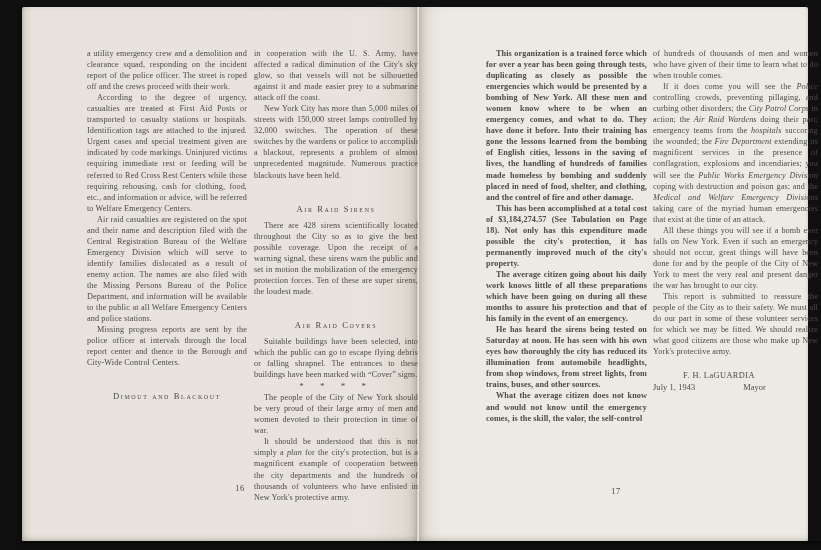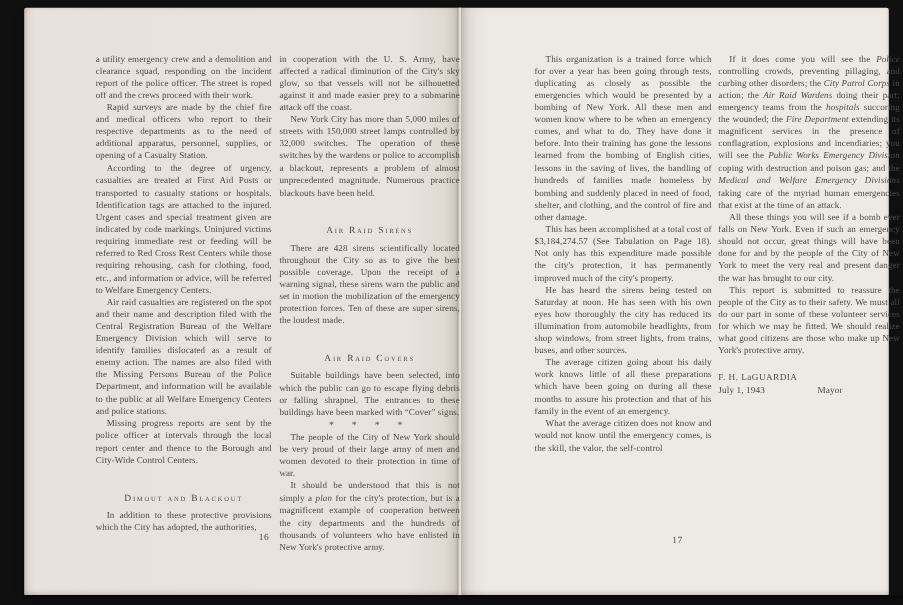--- a/index.html
+++ b/index.html
@@ -30,81 +30,80 @@
     background:linear-gradient(90deg,rgba(120,108,92,.35),#f6f3ed 55%,rgba(120,108,92,.30));
   }
   .col{
     position:absolute;top:41px;
     font-size:8.2px;line-height:11.05px;color:#4b4a44;
     text-align:justify;
     letter-spacing:.1px;
   }
   .col-l1{left:65px;width:160px;}
   .col-l2{left:232px;width:164px;}
-  .col-r1{left:464px;width:161px;}
+  .col-r1{left:464px;width:161px;font-weight:bold;}
   .col-r2{left:631px;width:165px;}
   .blk{margin:0;}
   .blk.p{text-indent:10px;}
   .blk.p0{text-indent:0;}
   .blk.h{
     text-align:center;text-indent:0;
     font-variant:small-caps;letter-spacing:1.6px;
     font-size:8.6px;margin:23px 0 5px;
   }
   .blk.stars{
     text-align:center;text-indent:0;letter-spacing:7px;
     font-size:9px;line-height:9px;margin:2px 0 1px;
   }
   .sig{margin-top:13px;font-size:8.4px;}
-  .sig-name{text-align:left;padding-right:33px;letter-spacing:.4px;}
+  .sig-name{text-align:center;padding-right:33px;letter-spacing:.4px;}
   .sig-row{display:flex;justify-content:space-between;padding-right:52px;margin-top:1px;}
   .sig-title{}
   .folio{
     position:absolute;font-size:8.6px;color:#4b4a44;letter-spacing:.5px;
   }
   .folio-left{left:190px;top:476px;width:56px;text-align:center;}
   .folio-right{left:566px;top:479px;width:56px;text-align:center;}
   i{font-style:italic;}
 </style>
 </head>
 <body>
 
 <div class="book">
   <div class="page page-left"></div>
   <div class="page page-right"></div>
   <div class="spine"></div>
 
   <div class="col col-l1">
       <div class="blk p0">a utility emergency crew and a demolition and clearance squad, responding on the incident report of the police officer. The street is roped off and the crews proceed with their work.</div>
-      <div class="blk p">Rapid surveys are made by the chief fire and medical officers who report to their respective departments as to the need of additional apparatus, personnel, supplies, or opening of a Casualty Station.</div>
       <div class="blk p">According to the degree of urgency, casualties are treated at First Aid Posts or transported to casualty stations or hospitals. Identification tags are attached to the injured. Urgent cases and special treatment given are indicated by code markings. Uninjured victims requiring immediate rest or feeding will be referred to Red Cross Rest Centers while those requiring rehousing, cash for clothing, food, etc., and information or advice, will be referred to Welfare Emergency Centers.</div>
       <div class="blk p">Air raid casualties are registered on the spot and their name and description filed with the Central Registration Bureau of the Welfare Emergency Division which will serve to identify families dislocated as a result of enemy action. The names are also filed with the Missing Persons Bureau of the Police Department, and information will be available to the public at all Welfare Emergency Centers and police stations.</div>
       <div class="blk p">Missing progress reports are sent by the police officer at intervals through the local report center and thence to the Borough and City-Wide Control Centers.</div>
       <div class="blk h">Dimout and Blackout</div>
-      <div class="blk p">In addition to these protective provisions which the City has adopted, the authorities,</div>
     </div>
   <div class="col col-l2">
       <div class="blk p0">in cooperation with the U. S. Army, have affected a radical diminution of the City's sky glow, so that vessels will not be silhouetted against it and made easier prey to a submarine attack off the coast.</div>
       <div class="blk p">New York City has more than 5,000 miles of streets with 150,000 street lamps controlled by 32,000 switches. The operation of these switches by the wardens or police to accomplish a blackout, represents a problem of almost unprecedented magnitude. Numerous practice blackouts have been held.</div>
       <div class="blk h">Air Raid Sirens</div>
       <div class="blk p">There are 428 sirens scientifically located throughout the City so as to give the best possible coverage. Upon the receipt of a warning signal, these sirens warn the public and set in motion the mobilization of the emergency protection forces. Ten of these are super sirens, the loudest made.</div>
       <div class="blk h">Air Raid Covers</div>
       <div class="blk p">Suitable buildings have been selected, into which the public can go to escape flying debris or falling shrapnel. The entrances to these buildings have been marked with “Cover” signs.</div>
       <div class="blk stars">*  *  *  *</div>
       <div class="blk p">The people of the City of New York should be very proud of their large army of men and women devoted to their protection in time of war.</div>
       <div class="blk p">It should be understood that this is not simply a <i>plan</i> for the city's protection, but is a magnificent example of cooperation between the city departments and the hundreds of thousands of volunteers who have enlisted in New York's protective army.</div>
     </div>
   <div class="col col-r1">
       <div class="blk p">This organization is a trained force which for over a year has been going through tests, duplicating as closely as possible the emergencies which would be presented by a bombing of New York. All these men and women know where to be when an emergency comes, and what to do. They have done it before. Into their training has gone the lessons learned from the bombing of English cities, lessons in the saving of lives, the handling of hundreds of families made homeless by bombing and suddenly placed in need of food, shelter, and clothing, and the control of fire and other damage.</div>
       <div class="blk p">This has been accomplished at a total cost of $3,184,274.57 (See Tabulation on Page 18). Not only has this expenditure made possible the city's protection, it has permanently improved much of the city's property.</div>
+      <div class="blk p">The average citizen going about his daily work knows little of all these preparations which have been going on during all these months to assure his protection and that of his family in the event of an emergency.</div>
       <div class="blk p">He has heard the sirens being tested on Saturday at noon. He has seen with his own eyes how thoroughly the city has reduced its illumination from automobile headlights, from shop windows, from street lights, from trains, buses, and other sources.</div>
-      <div class="blk p">The average citizen going about his daily work knows little of all these preparations which have been going on during all these months to assure his protection and that of his family in the event of an emergency.</div>
       <div class="blk p">What the average citizen does not know and would not know until the emergency comes, is the skill, the valor, the self-control</div>
     </div>
   <div class="col col-r2">
+      <div class="blk p0">of hundreds of thousands of men and women who have given of their time to learn what to do when trouble comes.</div>
       <div class="blk p">If it does come you will see the <i>Police</i> controlling crowds, preventing pillaging, and curbing other disorders; the <i>City Patrol Corps</i> in action; the <i>Air Raid Wardens</i> doing their part; emergency teams from the <i>hospitals</i> succoring the wounded; the <i>Fire Department</i> extending its magnificent services in the presence of conflagration, explosions and incendiaries; you will see the <i>Public Works Emergency Division</i> coping with destruction and poison gas; and the <i>Medical and Welfare Emergency Divisions</i> taking care of the myriad human emergencies that exist at the time of an attack.</div>
       <div class="blk p">All these things you will see if a bomb ever falls on New York. Even if such an emergency should not occur, great things will have been done for and by the people of the City of New York to meet the very real and present danger the war has brought to our city.</div>
       <div class="blk p">This report is submitted to reassure the people of the City as to their safety. We must all do our part in some of these volunteer services for which we may be fitted. We should realize what good citizens are those who make up New York's protective army.</div>
       <div class="sig">
         <div class="sig-name">F. H. LaGUARDIA</div>
         <div class="sig-row">
           <span>July 1, 1943</span>
           <span class="sig-title">Mayor</span>
         </div>
       </div>

